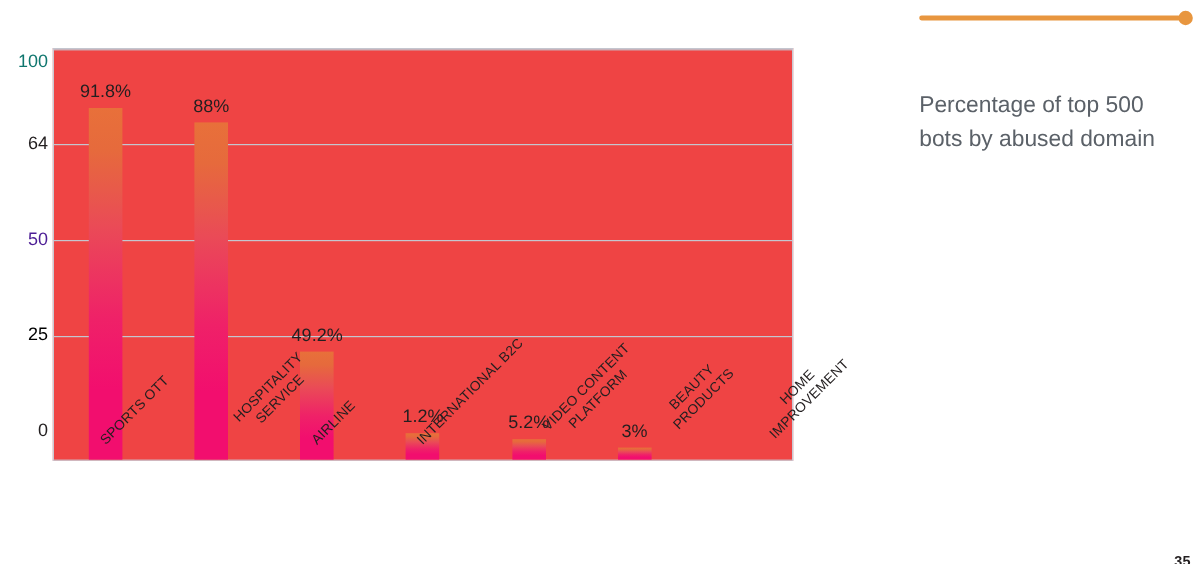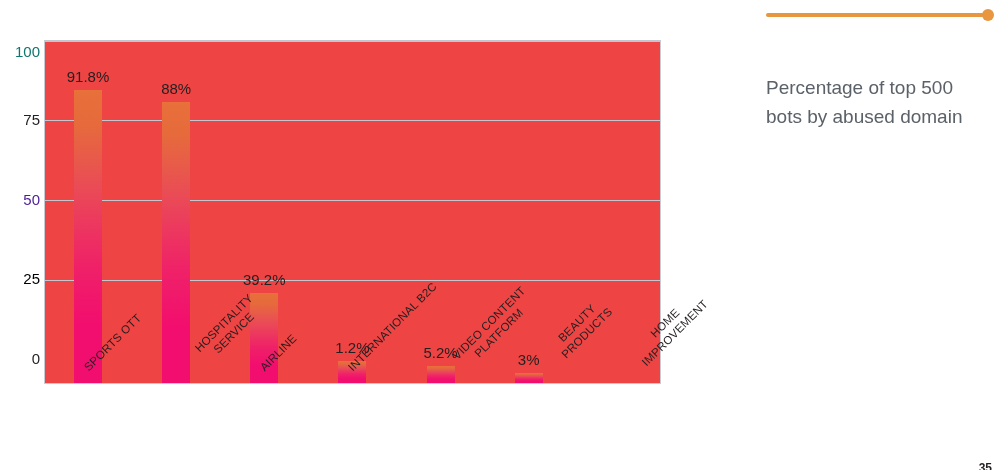--- a/index.html
+++ b/index.html
@@ -169,40 +169,40 @@
 </style>
 </head>
 <body>
 
 <div id="chart-figure">
 
   <div id="y-axis">
       <div class="y-tick-label" style="top: 351px; color: rgb(35, 31, 32);">0</div>
       <div class="y-tick-label" style="top: 271.25px; color: #000000;">25</div>
       <div class="y-tick-label" style="top: 191.5px; color: #4c1d95;">50</div>
-      <div class="y-tick-label" style="top: 111.75px; color: rgb(35, 31, 32);">75</div>
+      <div class="y-tick-label" style="top: 111.75px; color: rgb(35, 31, 32);">64</div>
       <div class="y-tick-label" style="top: 44px; color: #0f766e;">100</div>
     </div>
 
   <div id="plot-area">
       <div class="gridline" style="top: 238.75px; background: rgb(196, 198, 207);"></div>
       <div class="gridline" style="top: 159px; background: rgb(196, 198, 207);"></div>
       <div class="gridline" style="top: 79.25px; background: rgb(196, 198, 207);"></div>
       <div class="gridline" style="top: -0.5px; background: rgb(196, 198, 207);"></div>
       <div class="bar-slot" style="left: 29px; height: 319px;">
         <div class="bar" title="SPORTS OTT 91.8%" style="height: 292.842px; background: linear-gradient(to top, rgb(242, 14, 110) 0%, rgb(242, 14, 110) 20%, rgb(239, 33, 104) 40%, rgb(234, 74, 87) 66%, rgb(230, 106, 60) 88%, rgb(232, 112, 58) 100%);"></div>
         <div class="bar-value" style="bottom: 298.842px; color: rgb(35, 31, 32);">91.8%</div>
       </div>
       <div class="bar-slot" style="left: 117.143px; height: 319px;">
         <div class="bar" title="HOSPITALITY SERVICE 88%" style="height: 280.72px; background: linear-gradient(to top, rgb(242, 14, 110) 0%, rgb(242, 14, 110) 20%, rgb(239, 33, 104) 40%, rgb(234, 74, 87) 66%, rgb(230, 106, 60) 88%, rgb(232, 112, 58) 100%);"></div>
         <div class="bar-value" style="bottom: 286.72px; color: rgb(35, 31, 32);">88%</div>
       </div>
       <div class="bar-slot" style="left: 205.286px; height: 319px;">
         <div class="bar" title="AIRLINE 28.2%" style="height: 89.958px; background: linear-gradient(to top, rgb(242, 14, 110) 0%, rgb(242, 14, 110) 20%, rgb(239, 33, 104) 40%, rgb(234, 74, 87) 66%, rgb(230, 106, 60) 88%, rgb(232, 112, 58) 100%);"></div>
-        <div class="bar-value" style="bottom: 95.958px; color: rgb(35, 31, 32);">39.2%</div>
+        <div class="bar-value" style="bottom: 95.958px; color: rgb(35, 31, 32);">49.2%</div>
       </div>
       <div class="bar-slot" style="left: 293.429px; height: 319px;">
         <div class="bar" title="INTERNATIONAL B2C 6.8%" style="height: 21.692px; background: linear-gradient(to top, rgb(242, 14, 110) 0%, rgb(242, 14, 110) 20%, rgb(239, 33, 104) 40%, rgb(234, 74, 87) 66%, rgb(230, 106, 60) 88%, rgb(232, 112, 58) 100%);"></div>
         <div class="bar-value" style="bottom: 27.692px; color: rgb(35, 31, 32);">1.2%</div>
       </div>
       <div class="bar-slot" style="left: 381.571px; height: 319px;">
         <div class="bar" title="VIDEO CONTENT PLATFORM 5.2%" style="height: 16.588px; background: linear-gradient(to top, rgb(242, 14, 110) 0%, rgb(242, 14, 110) 20%, rgb(239, 33, 104) 40%, rgb(234, 74, 87) 66%, rgb(230, 106, 60) 88%, rgb(232, 112, 58) 100%);"></div>
         <div class="bar-value" style="bottom: 22.588px; color: rgb(35, 31, 32);">5.2%</div>
       </div>
       <div class="bar-slot" style="left: 469.714px; height: 319px;">

